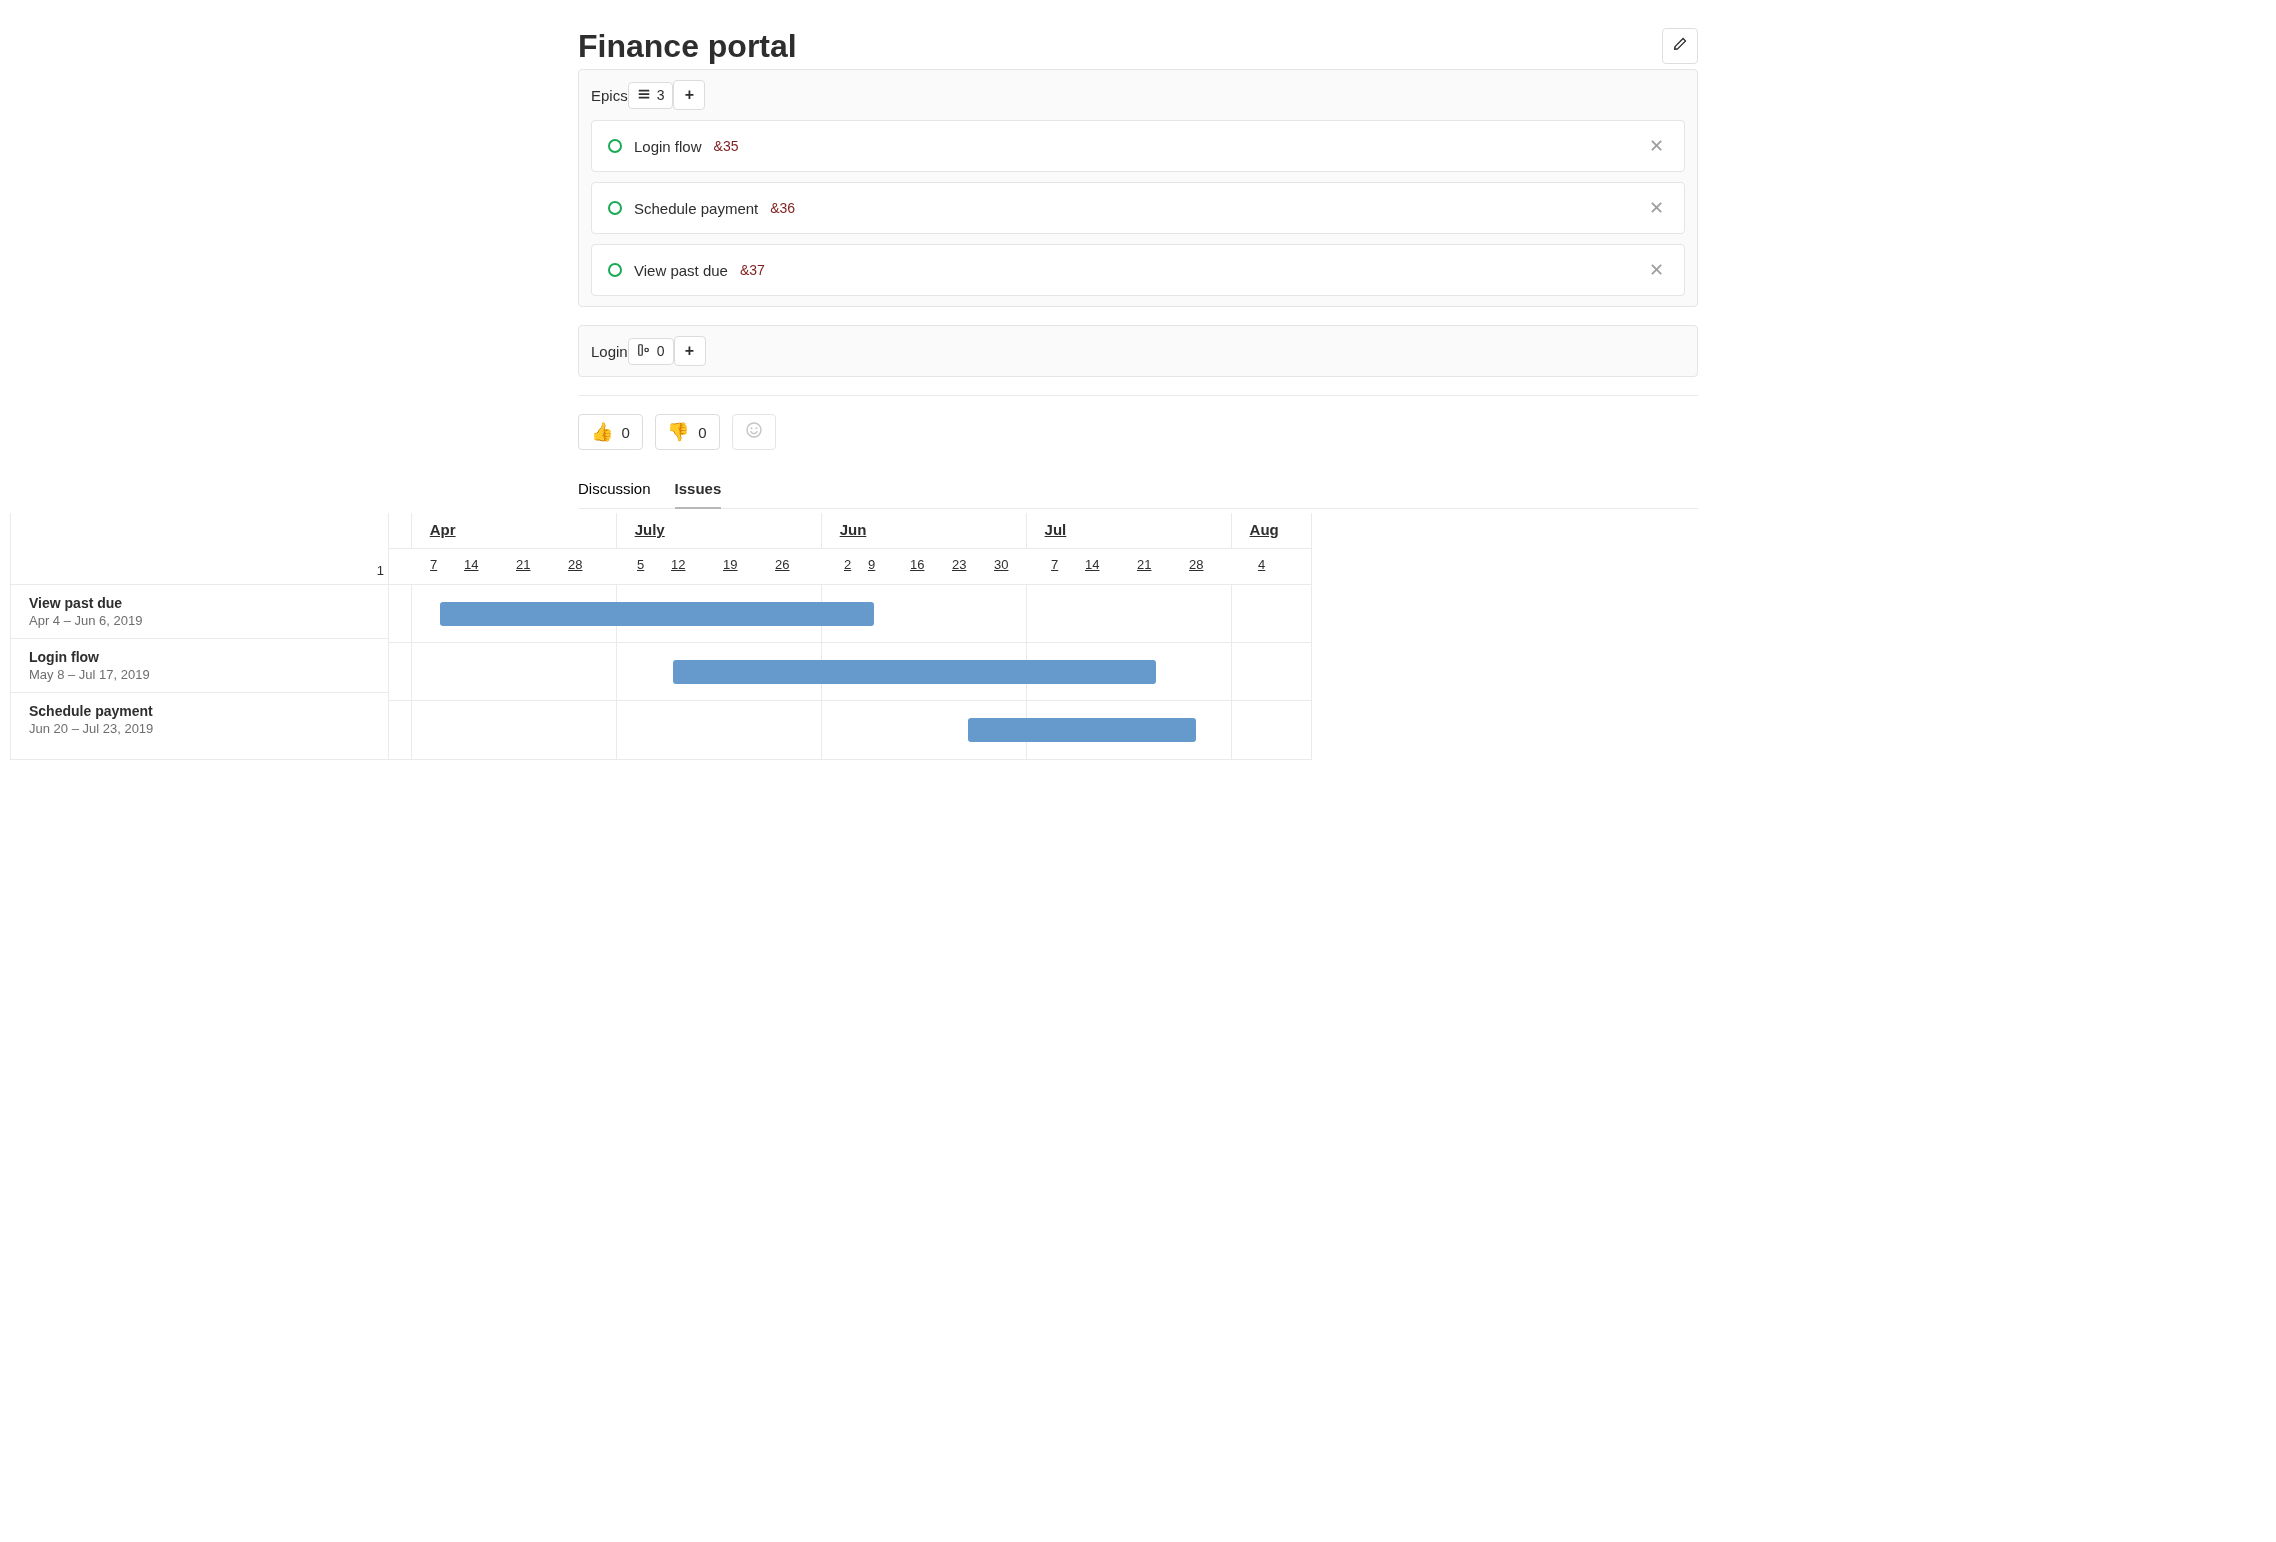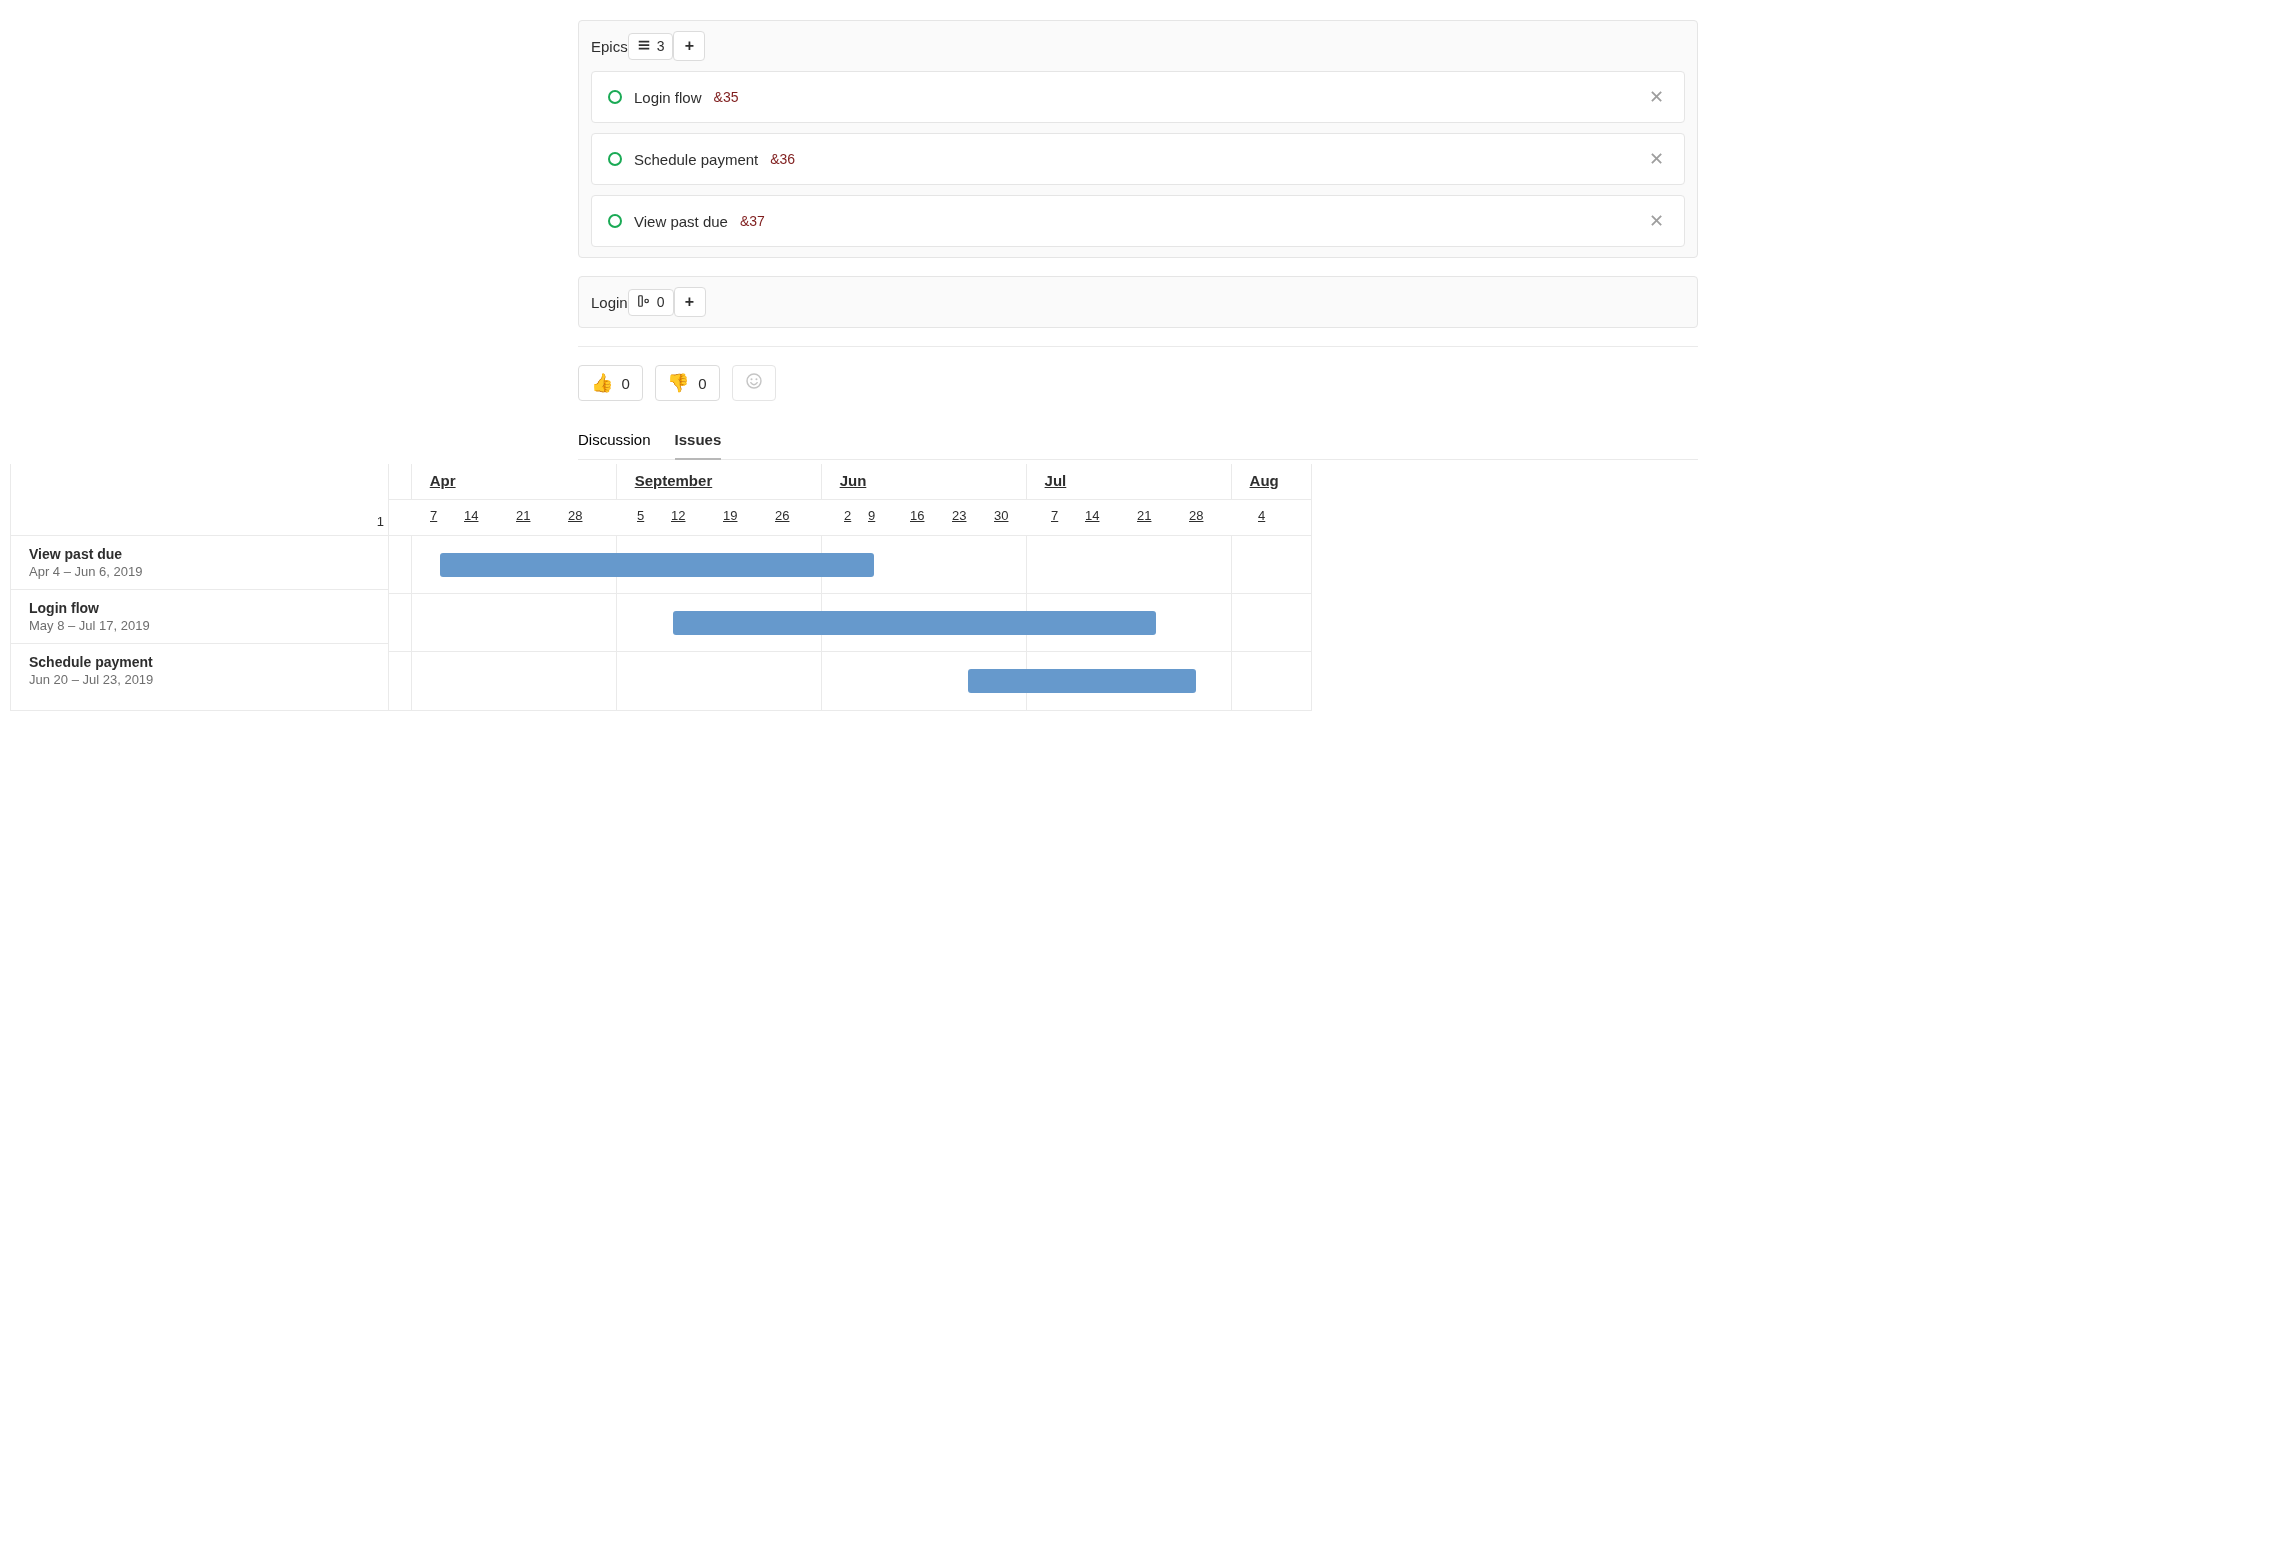--- a/index.html
+++ b/index.html
@@ -255,20 +255,30 @@
     top: 17px;
     height: 24px;
     background: #6699cc;
     border-radius: 3px;
   }
 </style>
 </head>
 <body>
 
 <div class="container">
+  <div class="header-row">
+    <h1 class="title">Finance portal</h1>
+    <div class="edit-btn">
+      <span>
+        <svg width="16" height="16" viewBox="0 0 16 16">
+            <path fill="#2e2e2e" d="M11.1 1.6l3.3 3.3-8.8 8.8-3.7.4.4-3.7 8.8-8.8zm0 1.8L3.8 10.7l-.2 1.7 1.7-.2 7.3-7.3-1.5-1.5z"></path>
+          </svg>
+      </span>
+    </div>
+  </div>
 
 
   <div class="panel">
     <div class="panel-head">
       <span class="panel-label">Epics</span>
       <span class="count-badge">
         <span>
           <svg width="14" height="14" viewBox="0 0 16 16">
               <path fill="#2e2e2e" d="M2 3h12v2H2V3zm0 4h12v2H2V7zm0 4h12v2H2v-2z"></path>
             </svg>
@@ -373,21 +383,21 @@
     <div class="side-row last">
       <div class="side-title">Schedule payment</div>
       <div class="side-dates">Jun 20 – Jul 23, 2019</div>
     </div>
   </div>
 
   <div class="roadmap-grid">
     <div class="months-row">
       <div class="month-cell" style="width:23px;padding:8px 0 0 0"></div>
       <div class="month-cell" style="width:207px">Apr</div>
-      <div class="month-cell" style="width:207px">September</div>
+      <div class="month-cell" style="width:207px">July</div>
       <div class="month-cell" style="width:207px">Jun</div>
       <div class="month-cell" style="width:207px">Jul</div>
       <div class="month-cell" style="width:80px;border-right:none">Aug</div>
     </div>
     <div class="weeks-row">
       <div class="week-cell" style="width:23px"></div>
       <div class="week-cell" style="width:52px;padding-left:18px">7</div>
       <div class="week-cell" style="width:52px">14</div>
       <div class="week-cell" style="width:52px">21</div>
       <div class="week-cell" style="width:51px">28</div>

